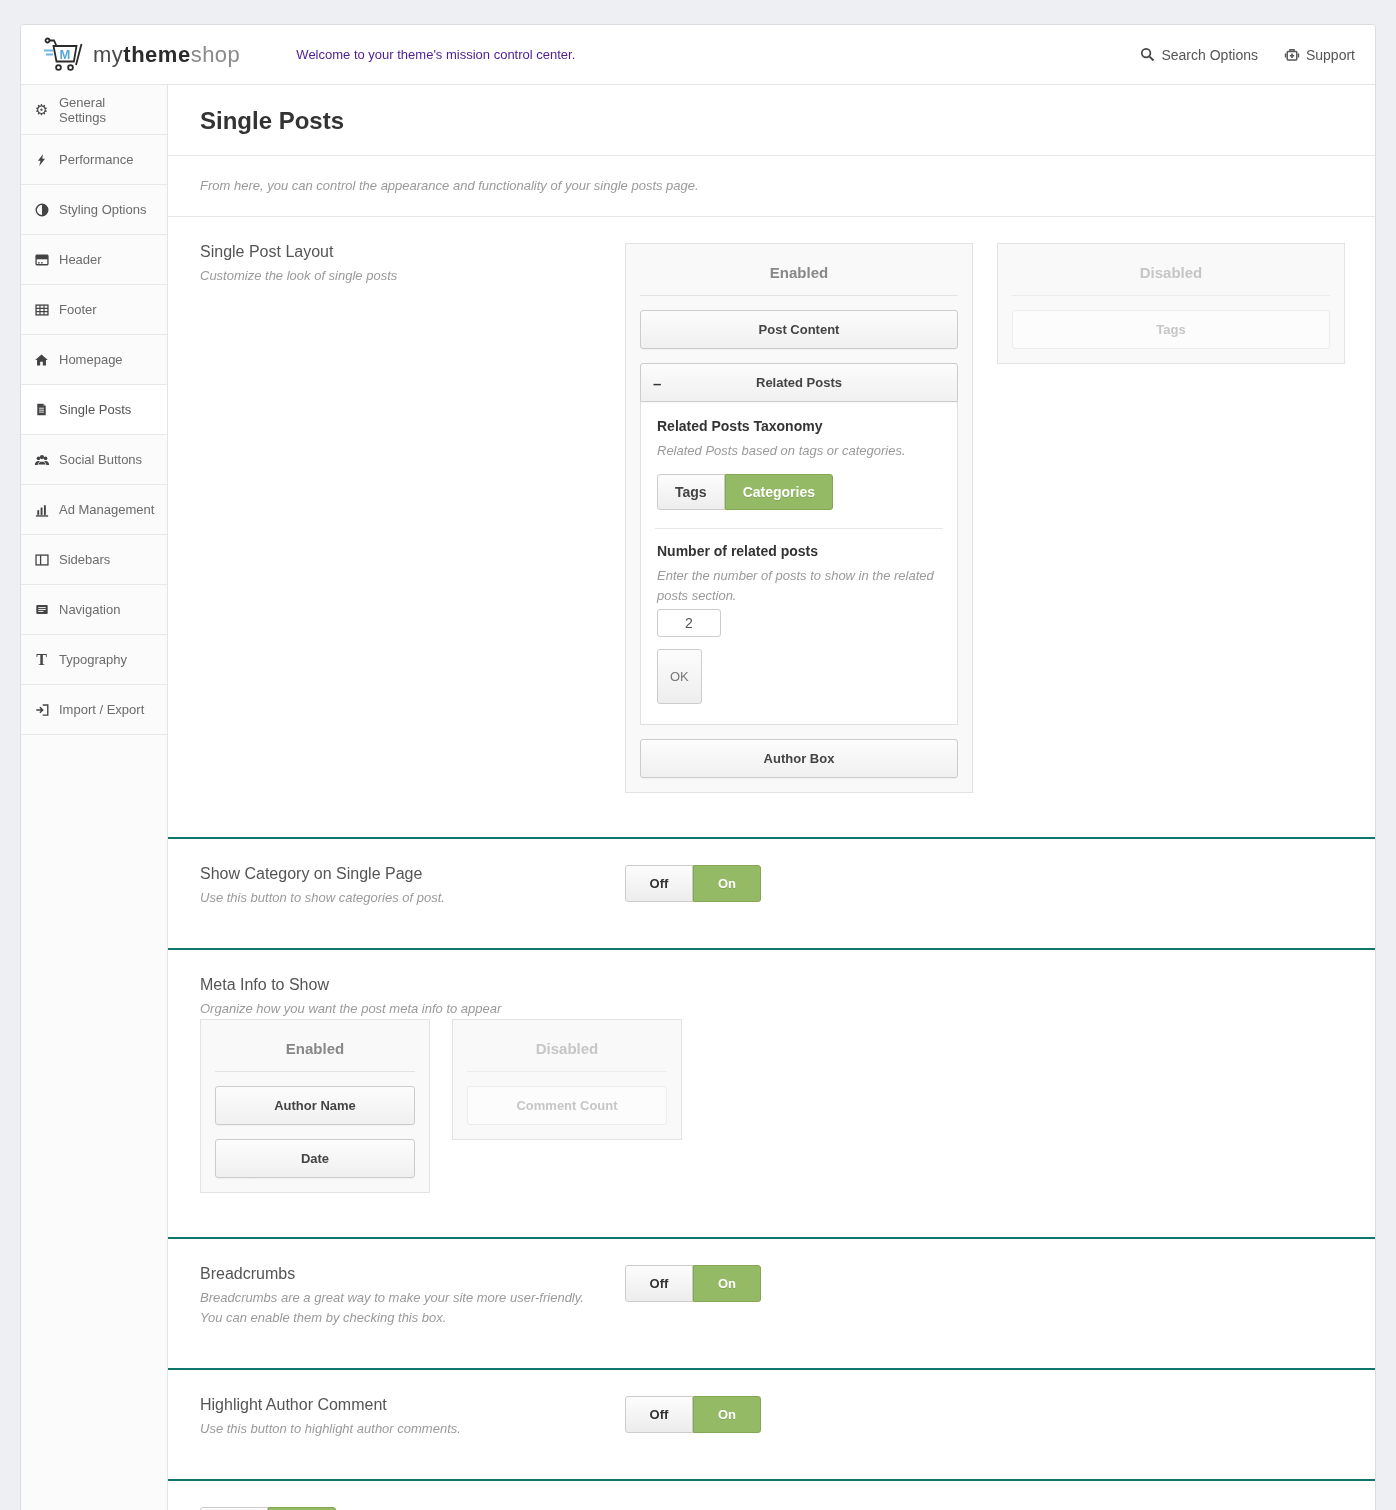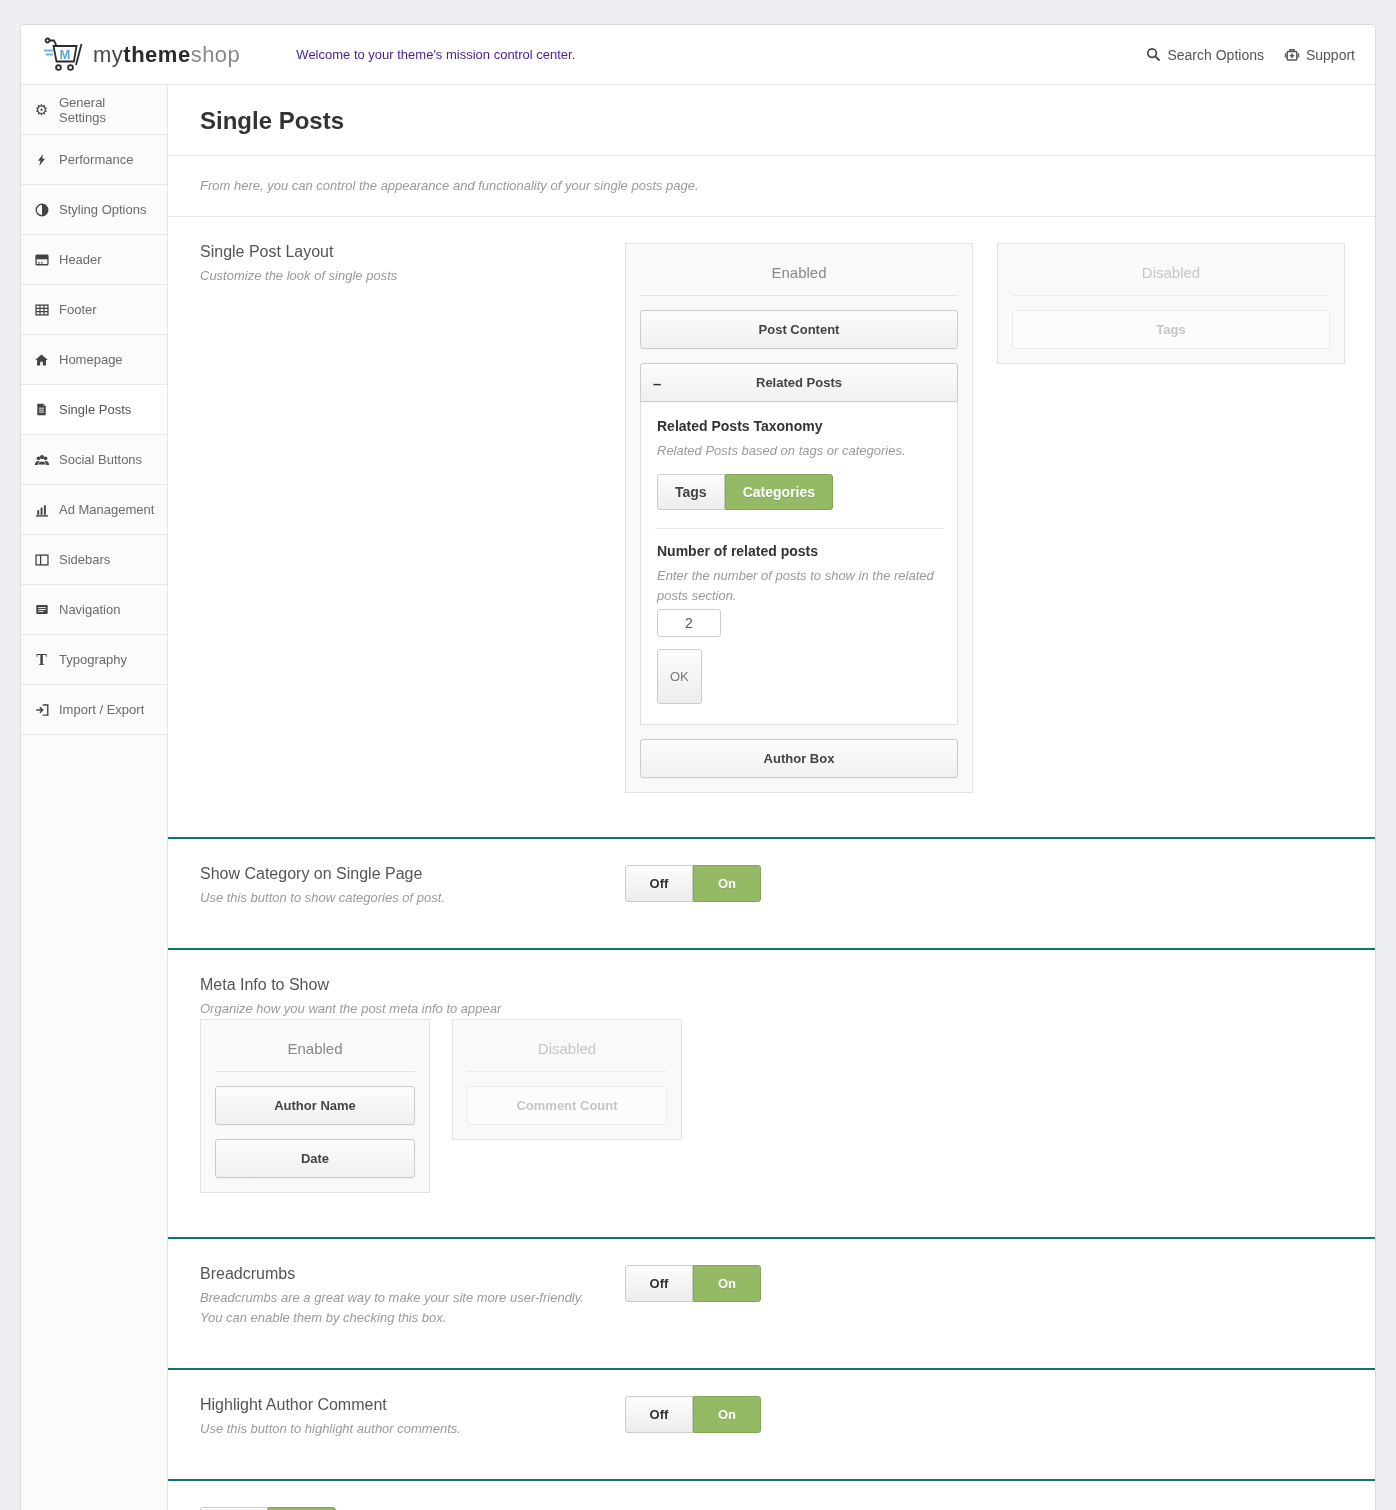--- a/index.html
+++ b/index.html
@@ -7,21 +7,21 @@
   body { width:1396px; min-height:1510px; }
   .app { width:1356px; margin:24px 20px 18px; background:#fff; border:1px solid #d9dde1; border-radius:4px; overflow:hidden; display:flex; flex-direction:column; min-height:1468px; }
 
   
   .topbar { display:flex; align-items:center; height:60px; padding:0 20px; background:#fff; border-bottom:1px solid #e6e6e6; }
   .logo { display:flex; align-items:center; gap:8px; }
   .brand { font-size:22px; color:#4a4a4a; letter-spacing:0.5px; }
   .brand b { color:#2b2b2b; }
   .brand .lite { color:#8a8a8a; }
   .welcome { margin-left:56px; font-size:13px; color:#4c1d95; }
-  .top-actions { margin-left:auto; display:flex; align-items:center; gap:20px; }
+  .top-actions { margin-left:auto; display:flex; align-items:center; gap:26px; }
   .top-link { display:flex; align-items:center; gap:6px; font-size:14px; color:#555; cursor:pointer; }
 
   
   .body-wrap { display:flex; flex:1; }
   .sidebar { width:147px; background:#fbfbfb; border-right:1px solid #e5e5e5; flex-shrink:0; }
   .side-item { display:flex; align-items:center; gap:9px; height:50px; padding:0 12px; border-bottom:1px solid #e8e8e8; font-size:13px; color:#6b6b6b; cursor:pointer; }
   .side-item.active { background:#fff; color:#555; }
   .side-ico { width:17px; display:flex; justify-content:center; align-items:center; flex-shrink:0; font-size:15px; color:#444; }
 
   .main { flex:1; background:#fff; display:flex; flex-direction:column; }
@@ -32,21 +32,21 @@
 
   .section-row { display:flex; padding:26px 32px 40px; border-bottom:2px solid #0f766e; }
   .section-row:last-of-type { border-bottom:none; flex:1; }
   .row-label-col { width:425px; flex-shrink:0; padding-right:30px; }
   .row-label { font-size:16px; color:#555; margin-bottom:5px; }
 
   
   .panels { display:flex; gap:24px; align-items:flex-start; }
   .panel { width:348px; background:#f9f9f9; border:1px solid #e3e3e3; padding:14px; }
   .panel.narrow { width:230px; }
-  .panel-title { text-align:center; font-size:15px; font-weight:normal; color:#888; padding:6px 0 14px; border-bottom:1px solid #e3e3e3; margin-bottom:14px; }
+  .panel-title { text-align:center; font-size:15px; font-weight:bold; color:#888; padding:6px 0 14px; border-bottom:1px solid #e3e3e3; margin-bottom:14px; }
   .panel.disabled .panel-title { color:#c6c6c6; border-bottom-color:#ececec; }
   .drag-item { position:relative; text-align:center; font-size:13px; font-weight:bold; color:#444; padding:11px 8px; background:linear-gradient(#fcfcfc,#f0f0f0); border:1px solid #ccc; border-radius:3px; margin-bottom:14px; cursor:move; box-shadow:0 1px 1px rgba(0,0,0,0.04); }
   .drag-item:last-child { margin-bottom:0; }
   .panel.disabled .drag-item { background:#fcfcfc; border-color:#ececec; color:#c6c6c6; box-shadow:none; cursor:move; }
   .collapse-btn { position:absolute; left:12px; top:50%; transform:translateY(-50%); font-weight:bold; color:#333; font-size:15px; cursor:pointer; }
   .drag-item.open { margin-bottom:0; border-radius:3px 3px 0 0; }
   .drag-body { background:#fff; border:1px solid #e0e0e0; border-top:none; padding:16px 16px 20px; margin-bottom:14px; }
   .sub-head { font-size:14px; font-weight:bold; color:#333; margin-bottom:7px; }
   .drag-body .italic-note { margin-bottom:13px; }
   .seg { display:inline-flex; margin-bottom:2px; }

